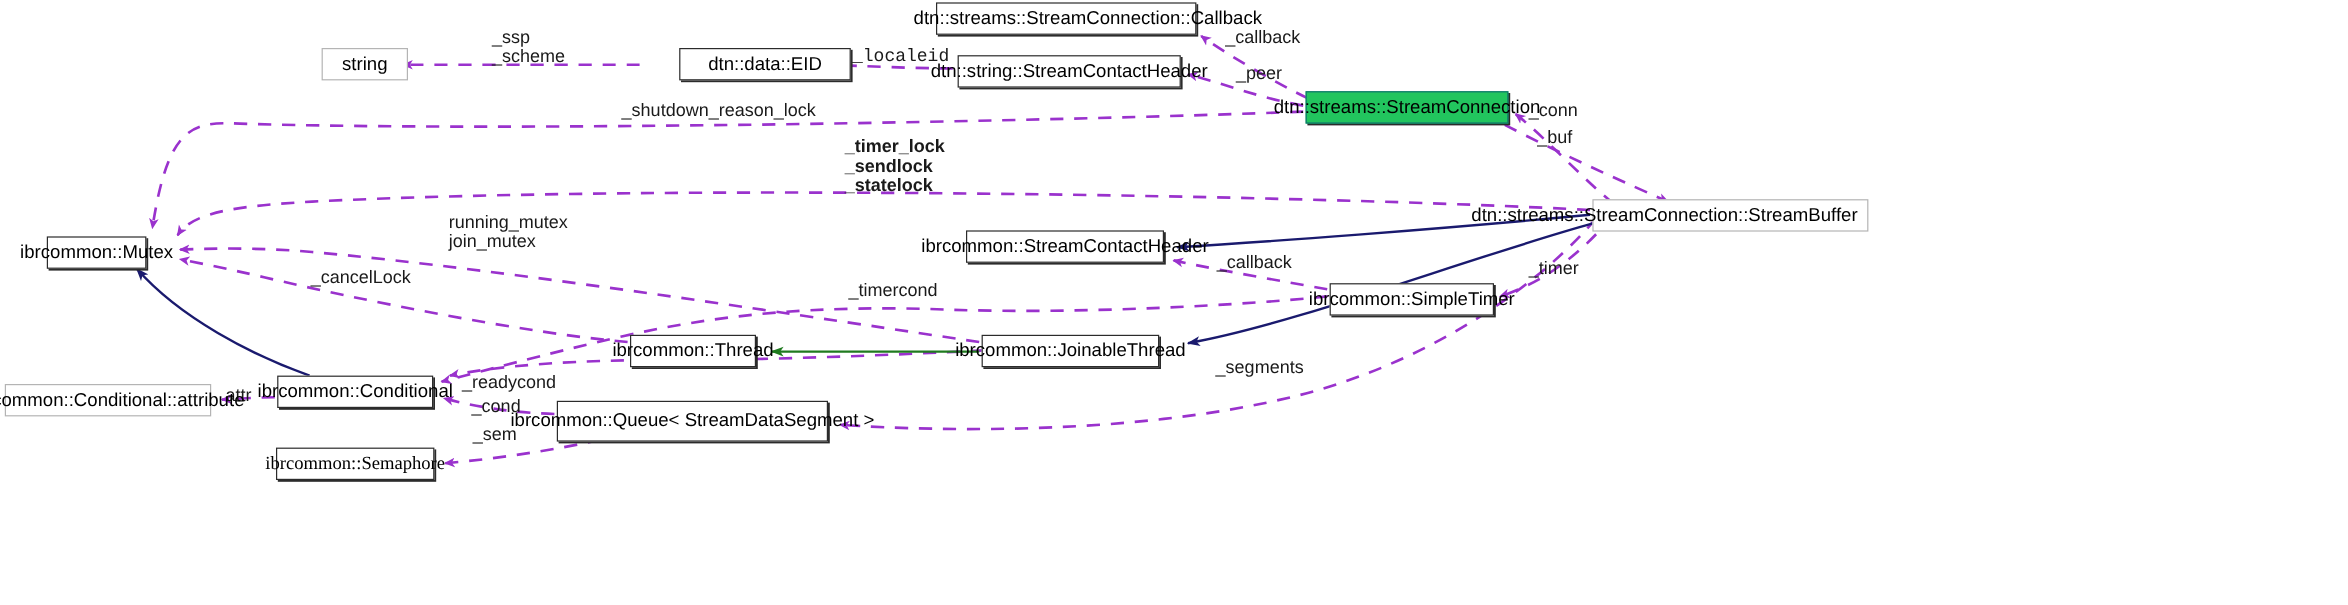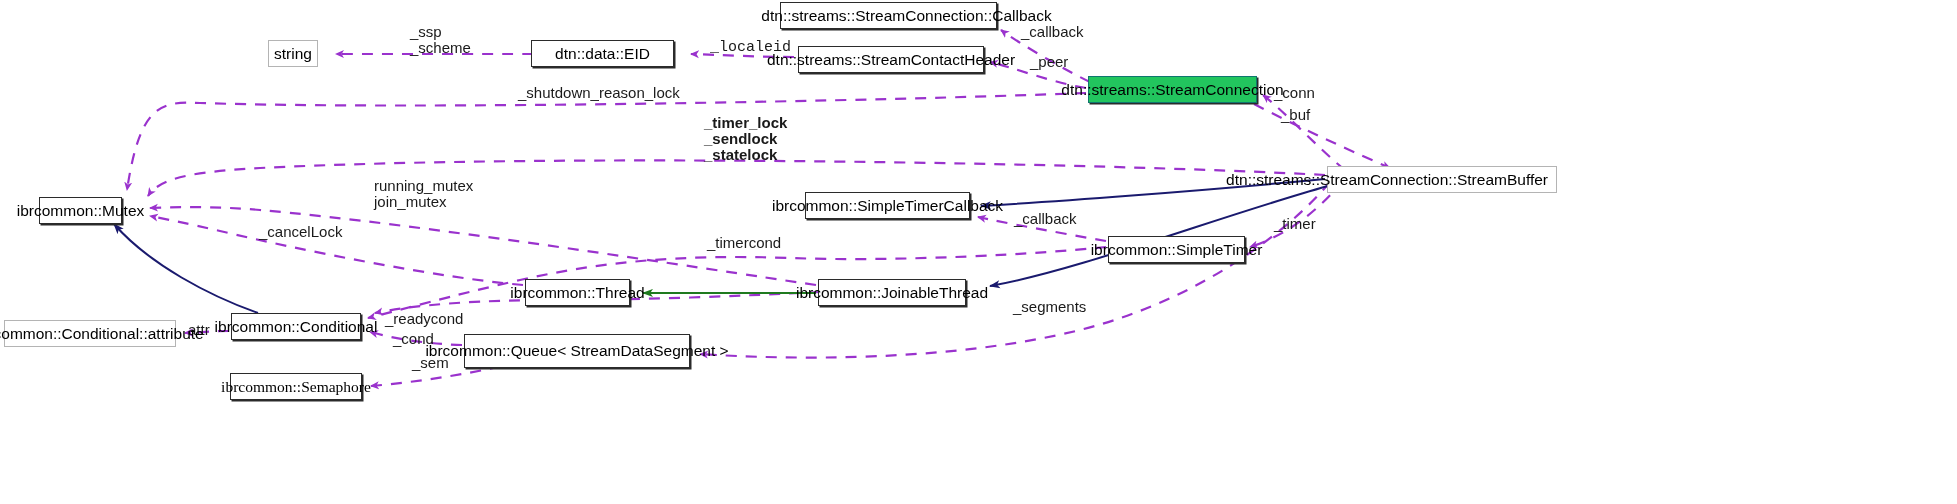--- a/index.html
+++ b/index.html
@@ -104,43 +104,43 @@
       <path d="M1325,179 C1200,191 1050,202 981,206"></path>
       <path d="M1328,186 C1220,216 1080,270 990,286"></path>
     </g>
 
     <g class="template-edges" fill="none" stroke="#1f7a1f" stroke-width="2" marker-end="url(#ah-template)">
       <path d="M816,293 L643,293"></path>
     </g>
   </svg>
 
   <div id="node-layer">
-      <div class="node plain" style="left: 268px; top: 40px; width: 50px; height: 27px;">
+      <div class="node plain" style="left: 268px; top: 40px; width: 72px; height: 27px;">
         <span>string</span>
       </div>
-      <div class="node solid" style="left: 531px; top: 40px; width: 143px; height: 27px;">
+      <div class="node solid" style="left: 566px; top: 40px; width: 143px; height: 27px;">
         <span>dtn::data::EID</span>
       </div>
       <div class="node solid" style="left: 780px; top: 2px; width: 217px; height: 27px; padding-left: 44px;">
         <span>dtn::streams::StreamConnection::Callback</span>
       </div>
       <div class="node solid" style="left: 798px; top: 46px; width: 186px; height: 27px;">
-        <span>dtn::streams::StreamContactHeader</span>
+        <span>dtn::string::StreamContactHeader</span>
       </div>
       <div class="node highlight" style="left: 1088px; top: 76px; width: 169px; height: 27px;">
         <span>dtn::streams::StreamConnection</span>
       </div>
       <div class="node plain" style="left: 1327px; top: 166px; width: 230px; height: 27px; justify-content: flex-end;">
         <span>dtn::streams::StreamConnection::StreamBuffer</span>
       </div>
       <div class="node solid" style="left: 39px; top: 197px; width: 83px; height: 27px;">
         <span>ibrcommon::Mutex</span>
       </div>
       <div class="node solid" style="left: 805px; top: 192px; width: 165px; height: 27px;">
-        <span>ibrcommon::SimpleTimerCallback</span>
+        <span>ibrcommon::StreamContactHeader</span>
       </div>
       <div class="node solid" style="left: 1108px; top: 236px; width: 137px; height: 27px;">
         <span>ibrcommon::SimpleTimer</span>
       </div>
       <div class="node solid" style="left: 525px; top: 279px; width: 105px; height: 27px;">
         <span>ibrcommon::Thread</span>
       </div>
       <div class="node solid" style="left: 818px; top: 279px; width: 148px; height: 27px;">
         <span>ibrcommon::JoinableThread</span>
       </div>
@@ -206,17 +206,17 @@
       </div>
       <div class="edge-label" style="left: 1013px; top: 299px;">
         <div>_segments</div>
       </div>
       <div class="edge-label" style="left: 188px; top: 322px;">
         <div>attr</div>
       </div>
       <div class="edge-label" style="left: 393px; top: 331px;">
         <div>_cond</div>
       </div>
-      <div class="edge-label" style="left: 412px; top: 355px;">
+      <div class="edge-label" style="left: 394px; top: 355px;">
         <div>_sem</div>
       </div>
     </div>
 </div>
 
 </body></html>

